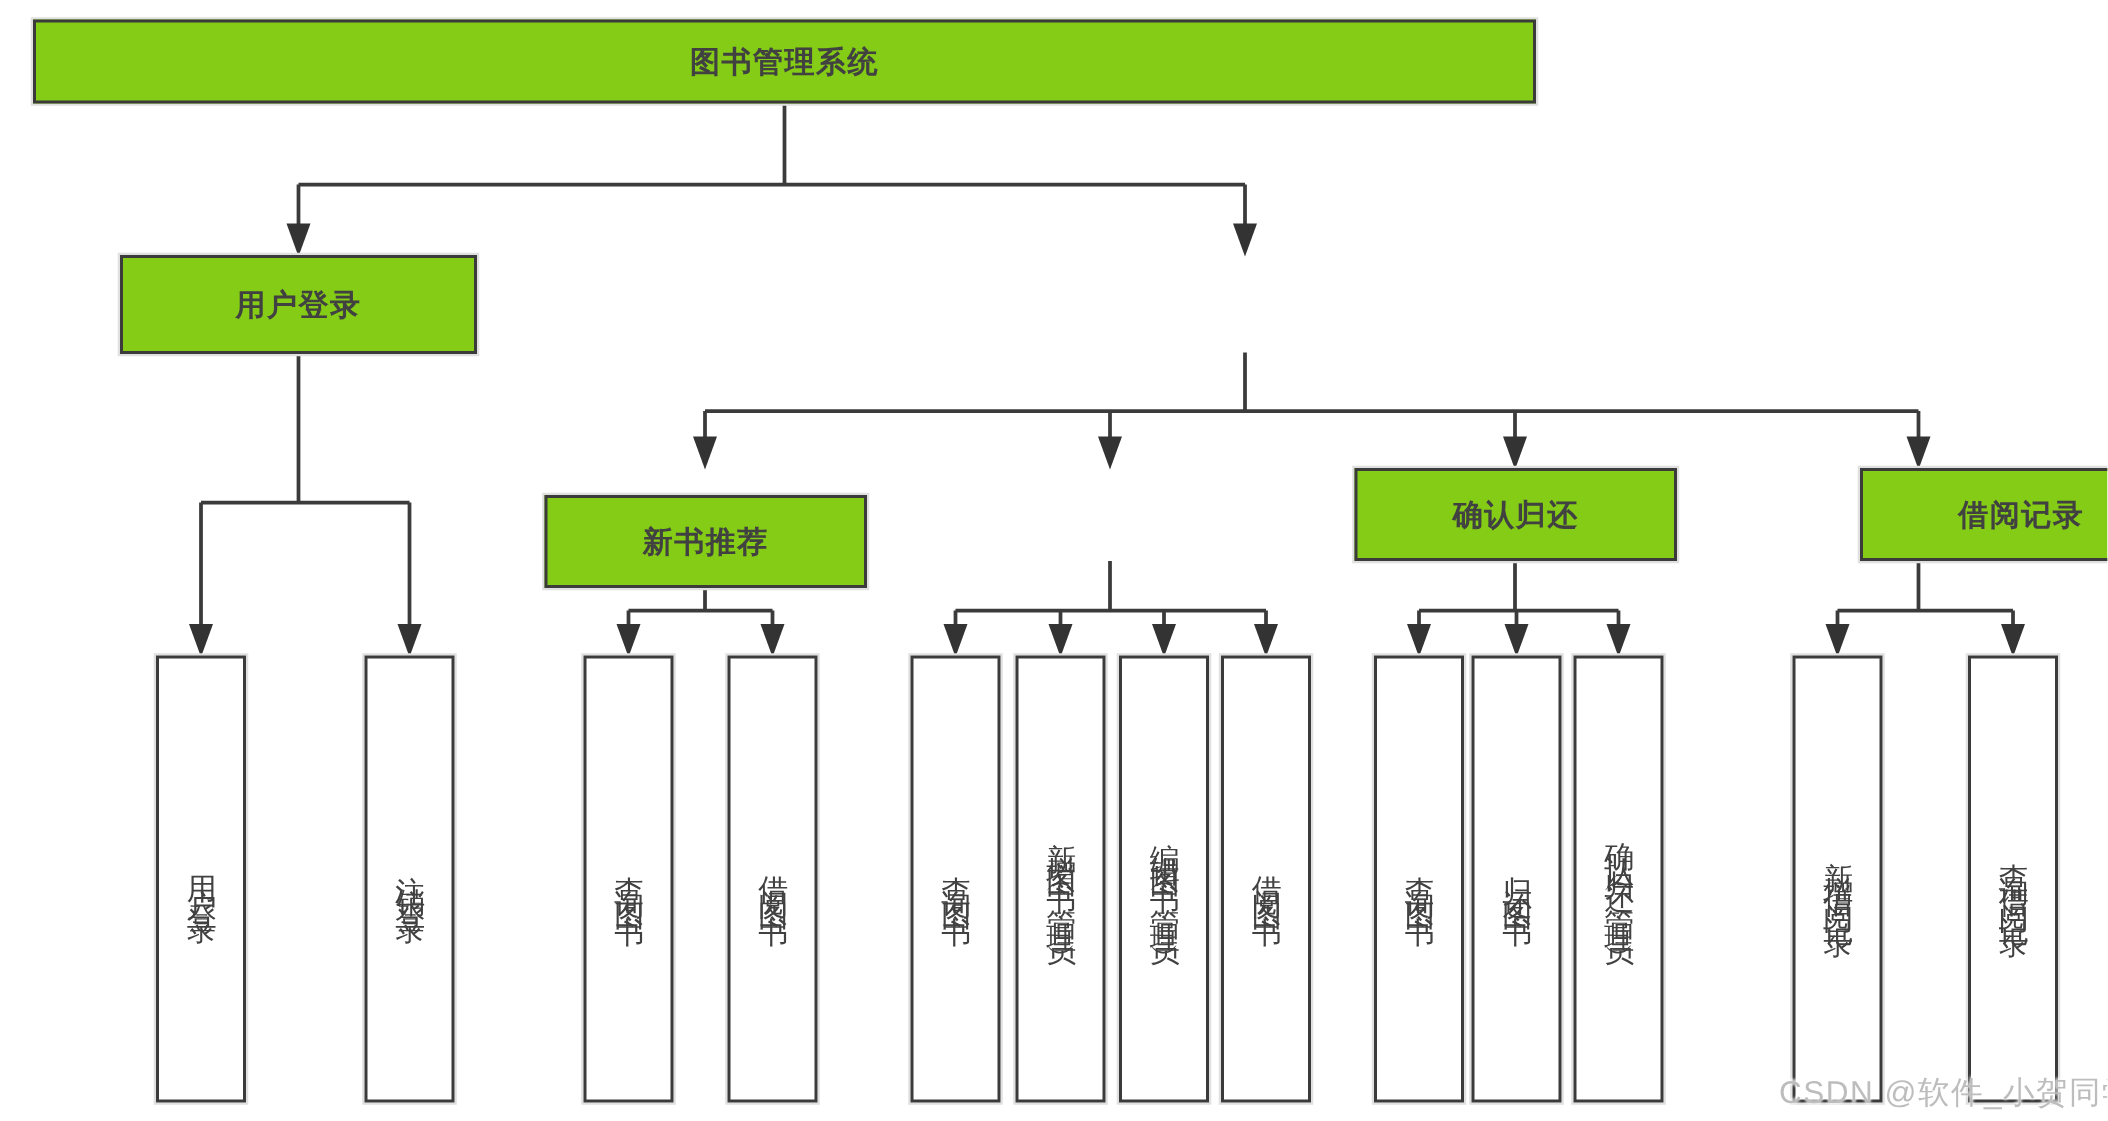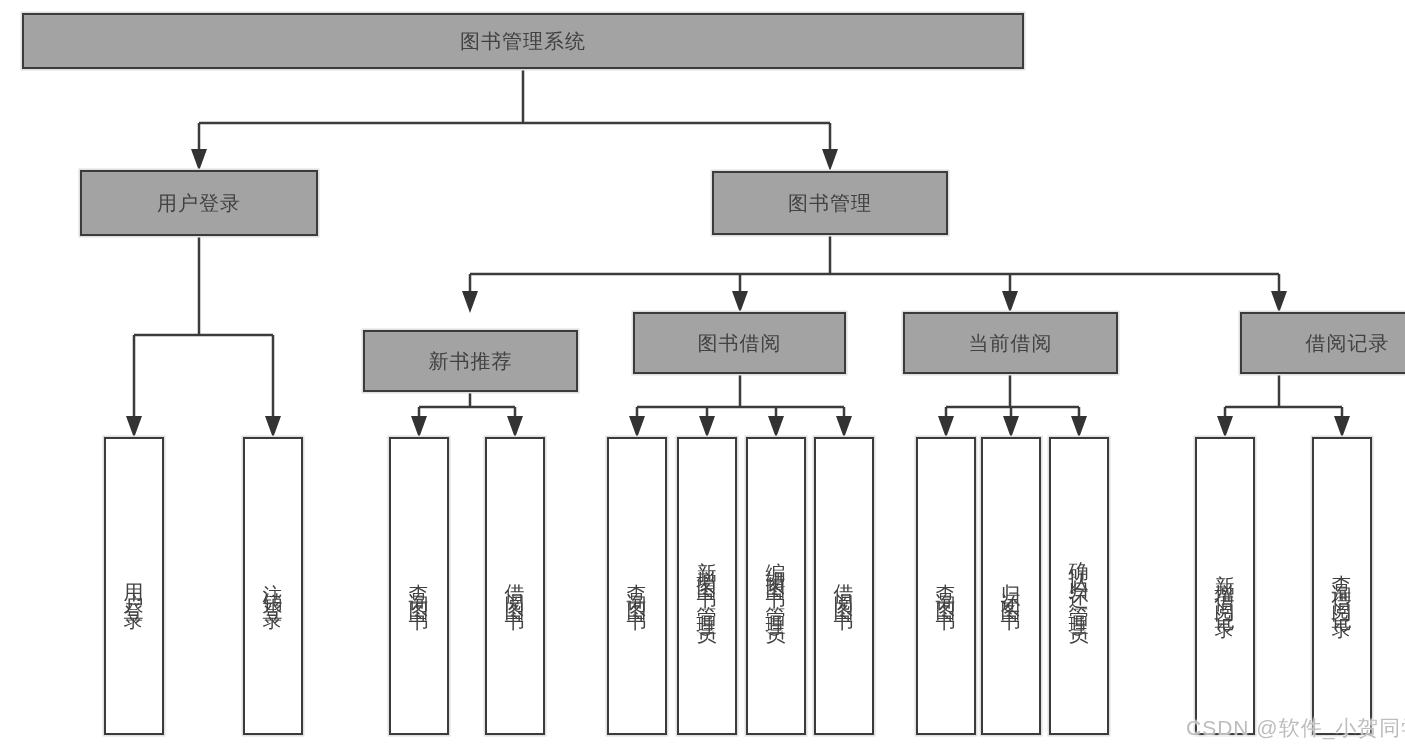--- a/index.html
+++ b/index.html
@@ -18,27 +18,28 @@
   #connectors {
     position: absolute;
     left: 0; top: 0;
     width: 1405px;
     height: 747px;
     z-index: 1;
   }
   .node {
     position: absolute;
     box-sizing: border-box;
-    background: #a3a3a3;
+    background: #84cc16;
     border: 2.5px solid #3b3b3b;
     box-shadow: 0 0 0 1.5px #e0e0e0;
     display: flex;
     align-items: center;
     justify-content: center;
     z-index: 2;
+    font-weight: bold;
   }
   .node .lbl {
     color: #414141;
     font-size: 20px;
     letter-spacing: 1px;
     white-space: nowrap;
   }
   .leaf {
     position: absolute;
     top: 437px;
@@ -148,32 +149,26 @@
     </g>
   </svg>
 
   <div class="node" id="n-root">
     <span class="lbl">图书管理系统</span>
   </div>
 
   <div class="node" id="n-user-login">
     <span class="lbl">用户登录</span>
   </div>
-  <div class="node" id="n-book-mgmt">
-    <span class="lbl">图书管理</span>
-  </div>
 
   <div class="node" id="n-new-book-rec">
     <span class="lbl">新书推荐</span>
   </div>
-  <div class="node" id="n-book-borrow">
-    <span class="lbl">图书借阅</span>
-  </div>
   <div class="node" id="n-cur-borrow">
-    <span class="lbl">当前借阅</span>
+    <span class="lbl">确认归还</span>
   </div>
   <div class="node" id="n-borrow-rec">
     <span class="lbl">借阅记录</span>
   </div>
 
   <div class="leaf" id="l-ul-login">
     <span class="lbl">用户登录</span>
   </div>
   <div class="leaf" id="l-ul-logout">
     <span class="lbl">注销登录</span>

